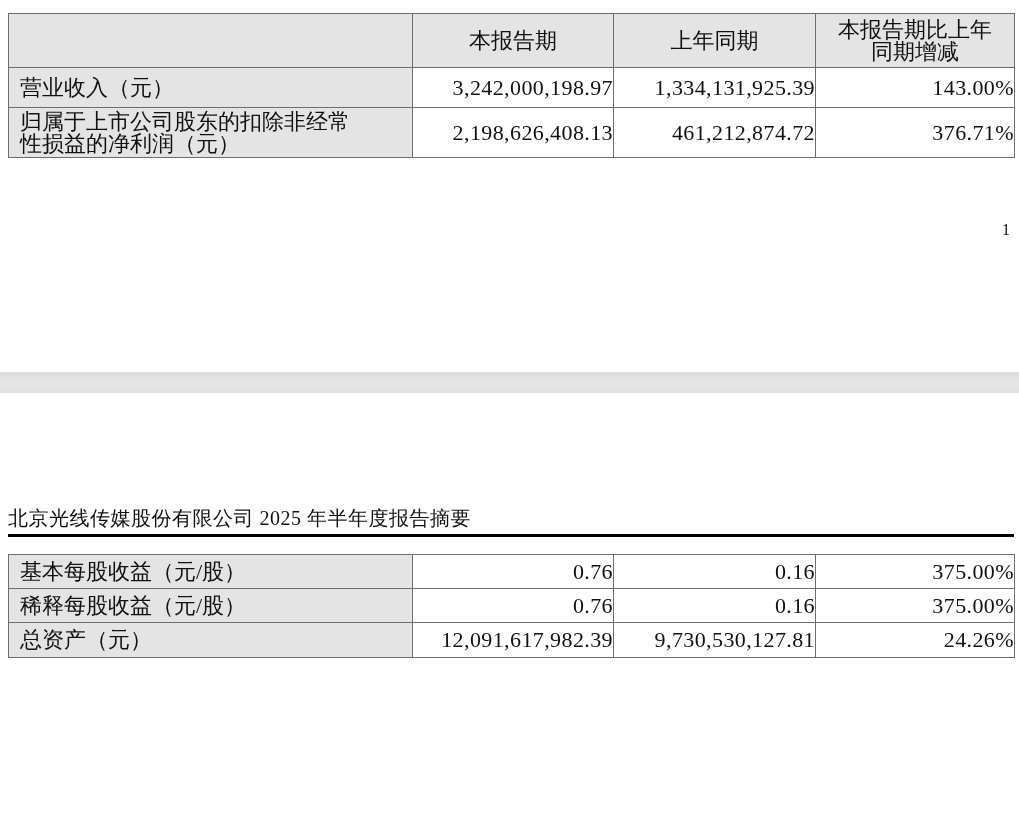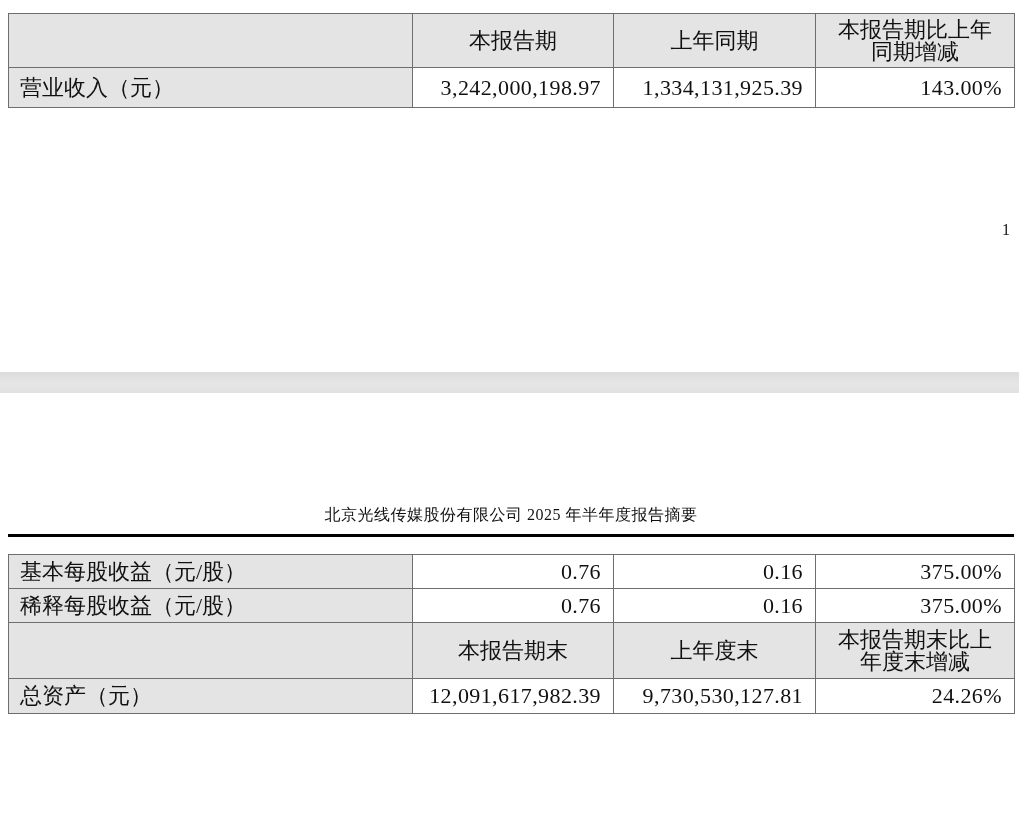--- a/index.html
+++ b/index.html
@@ -32,38 +32,38 @@
   }
   td.hdr {
     background: #e4e4e4;
     text-align: center;
     padding: 2px 18px;
     line-height: 24px;
   }
   td.num {
     background: #ffffff;
     text-align: right;
-    padding: 2px 12px 2px 4px;
+    padding: 2px 0 2px 4px;
     letter-spacing: 0.4px;
     white-space: nowrap;
   }
 
   
   #page-number {
     top: 221px; right: 9px;
     font-size: 16px;
   }
   #page-break-band {
     top: 372px; left: 0; width: 1019px; height: 21px;
     background: linear-gradient(180deg, #dcdcdc 0%, #e6e6e6 55%, #e1e1e1 100%);
   }
   #doc-header {
     top: 505px; left: 8px; width: 1006px;
-    text-align: center;
-    font-size: 16px;
+    text-align: left;
+    font-size: 20px;
     letter-spacing: 0.5px;
   }
   #header-rule {
     top: 534px; left: 8px; width: 1006px; height: 3px;
     background: #000000;
   }
   #table1 { top: 13px; left: 8px; }
   #table2 { top: 554px; left: 8px; }
 </style>
 </head>
@@ -82,20 +82,26 @@
       <td class="hdr">本报告期</td>
       <td class="hdr">上年同期</td>
       <td class="hdr">本报告期比上年同期增减</td>
     </tr>
     <tr style="height:40px">
       <td class="lbl">营业收入（元）</td>
       <td class="num">3,242,000,198.97</td>
       <td class="num">1,334,131,925.39</td>
       <td class="num">143.00%</td>
     </tr>
+    <tr style="height:50px">
+      <td class="lbl">归属于上市公司股东的扣除非经常性损益的净利润（元）</td>
+      <td class="num">2,198,626,408.13</td>
+      <td class="num">461,212,874.72</td>
+      <td class="num">376.71%</td>
+    </tr>
   </tbody>
 </table>
 
 <div id="page-number" class="abs">1</div>
 
 <div id="page-break-band" class="abs"></div>
 
 <div id="doc-header" class="abs">北京光线传媒股份有限公司 2025 年半年度报告摘要</div>
 <div id="header-rule" class="abs"></div>
 
@@ -112,26 +118,20 @@
       <td class="num">0.76</td>
       <td class="num">0.16</td>
       <td class="num">375.00%</td>
     </tr>
     <tr style="height:34px">
       <td class="lbl">稀释每股收益（元/股）</td>
       <td class="num">0.76</td>
       <td class="num">0.16</td>
       <td class="num">375.00%</td>
     </tr>
-    <tr style="height:56px">
-      <td class="lbl"></td>
-      <td class="hdr">本报告期末</td>
-      <td class="hdr">上年度末</td>
-      <td class="hdr">本报告期末比上年度末增减</td>
-    </tr>
     <tr style="height:35px">
       <td class="lbl">总资产（元）</td>
       <td class="num">12,091,617,982.39</td>
       <td class="num">9,730,530,127.81</td>
       <td class="num">24.26%</td>
     </tr>
   </tbody>
 </table>
 
 </body></html>

